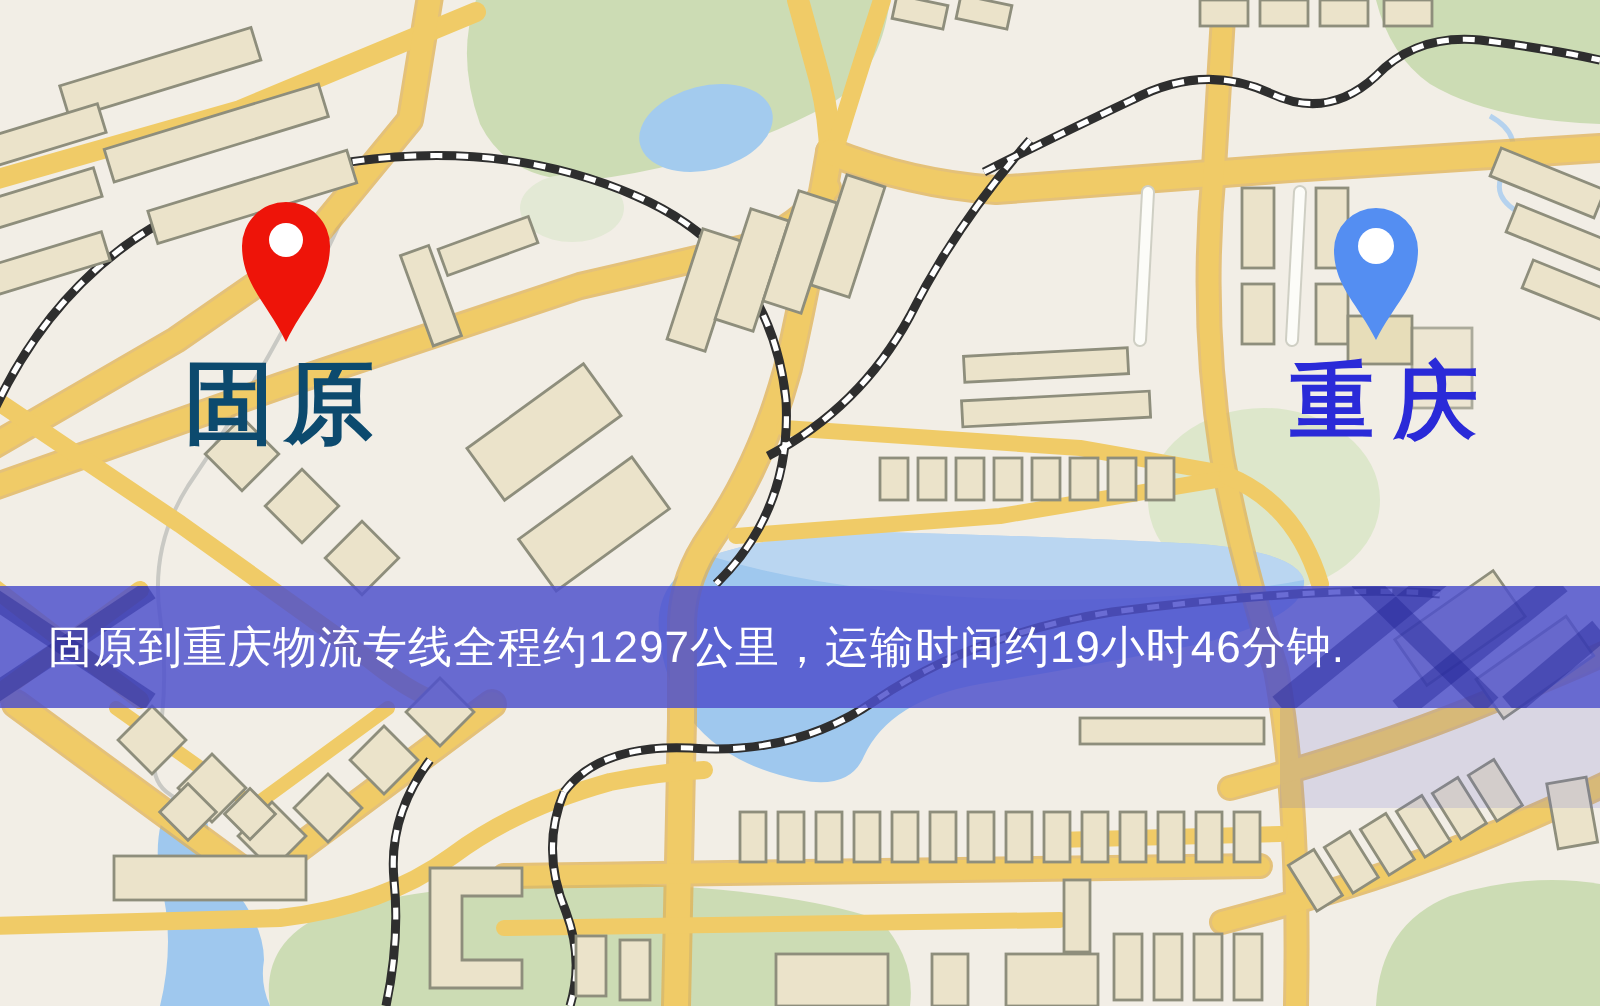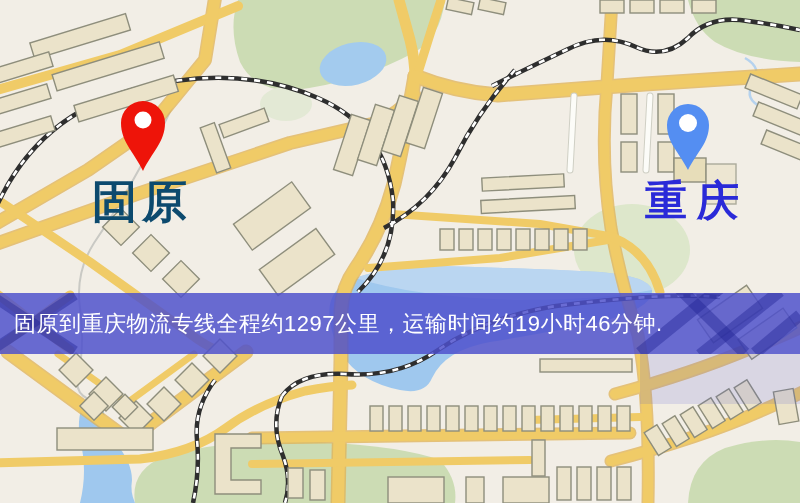--- a/index.html
+++ b/index.html
@@ -12,21 +12,21 @@
   #map-art{position:absolute;left:0;top:0;z-index:1;}
   .tint-bleed{position:absolute;left:640px;top:354px;width:160px;height:50px;
     background:rgba(90,92,210,0.16);z-index:2;}
   .banner{
     position:absolute;left:0;top:293px;width:800px;height:61px;z-index:3;
     background:rgba(78,80,204,0.84);
     display:flex;align-items:center;
   }
   .banner-text{
     position:relative;z-index:2;color:#ffffff;font-size:22px;
-    padding-left:14px;letter-spacing:0.5px;white-space:nowrap;
+    padding-left:24px;letter-spacing:0.5px;white-space:nowrap;
   }
   .banner-watermark{position:absolute;left:0;top:0;z-index:1;}
   #markers{position:absolute;left:0;top:0;z-index:4;pointer-events:none;}
   .pin-label{position:absolute;z-index:5;font-weight:900;line-height:1;white-space:nowrap;}
   #origin-label{left:92px;top:179px;font-size:45px;color:#0c4a6e;letter-spacing:5px;}
   #dest-label{left:645px;top:180px;font-size:42px;color:#2a2ad8;letter-spacing:10px;}
 </style>
 </head>
 <body>
 

